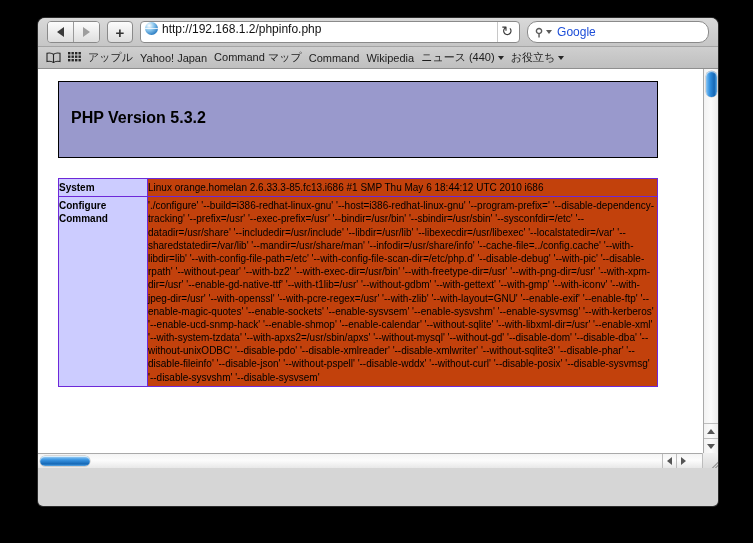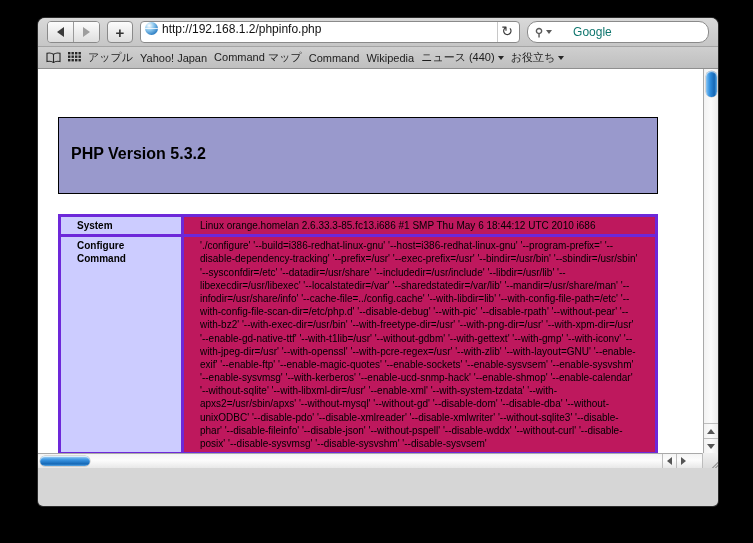--- a/index.html
+++ b/index.html
@@ -170,22 +170,22 @@
     font-weight: bold;
   }
   .search-caret {
     width: 0; height: 0;
     border-left: 3px solid transparent;
     border-right: 3px solid transparent;
     border-top: 4px solid #5a5a5a;
   }
   .search-placeholder {
     font-size: 12px;
-    color: #0f766e;
-    margin-left: 18px;
+    color: #1d4ed8;
+    margin-left: 2px;
   }
 
   
   .bookmarks {
     height: 21px;
     background: linear-gradient(to bottom, #cfcfcf 0%, #bfbfbf 100%);
     border-bottom: 1px solid #8f8f8f;
     display: flex;
     align-items: center;
     padding: 0 8px;
@@ -223,21 +223,20 @@
   }
 
   .php-header {
     width: 600px;
     height: 77px;
     background: #9999cc;
     border: 1px solid #000000;
     box-sizing: border-box;
     position: relative;
     margin-bottom: 20px;
-    margin-top: 36px;
   }
   .php-version {
     position: absolute;
     left: 12px;
     top: 27px;
     font-size: 16px;
     font-weight: bold;
     color: #000000;
     font-family: "Liberation Sans", sans-serif;
   }
@@ -250,34 +249,34 @@
   }
 
   table.phpinfo {
     width: 600px;
     border-collapse: collapse;
     font-size: 10px;
     font-family: "Liberation Sans", sans-serif;
     table-layout: fixed;
   }
   table.phpinfo td {
-    border: 3px solid #6d28d9;
-    padding: 2px 16px;
+    border: 1px solid #6d28d9;
+    padding: 2px 0;
     vertical-align: top;
     line-height: 1.32;
     color: #000000;
     word-break: break-word;
   }
   td.key {
     width: 88px;
     background: #ccccff;
     font-weight: bold;
   }
   td.val {
-    background: #be185d;
+    background: #c2410c;
   }
 
   
   .vscroll {
     position: absolute;
     right: 0; top: 0;
     width: 15px;
     bottom: 15px;
     background: linear-gradient(to right, #f2f2f2 0%, #fbfbfb 50%, #ececec 100%);
     border-left: 1px solid #a9a9a9;

